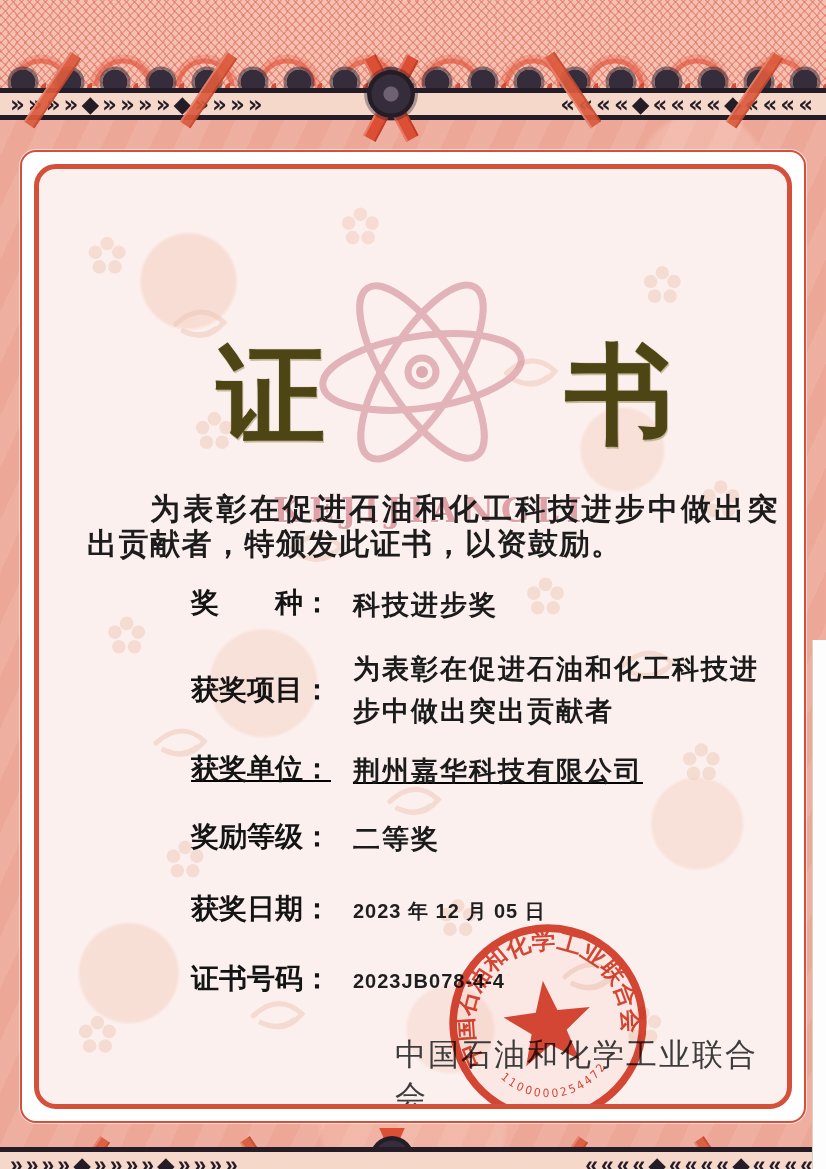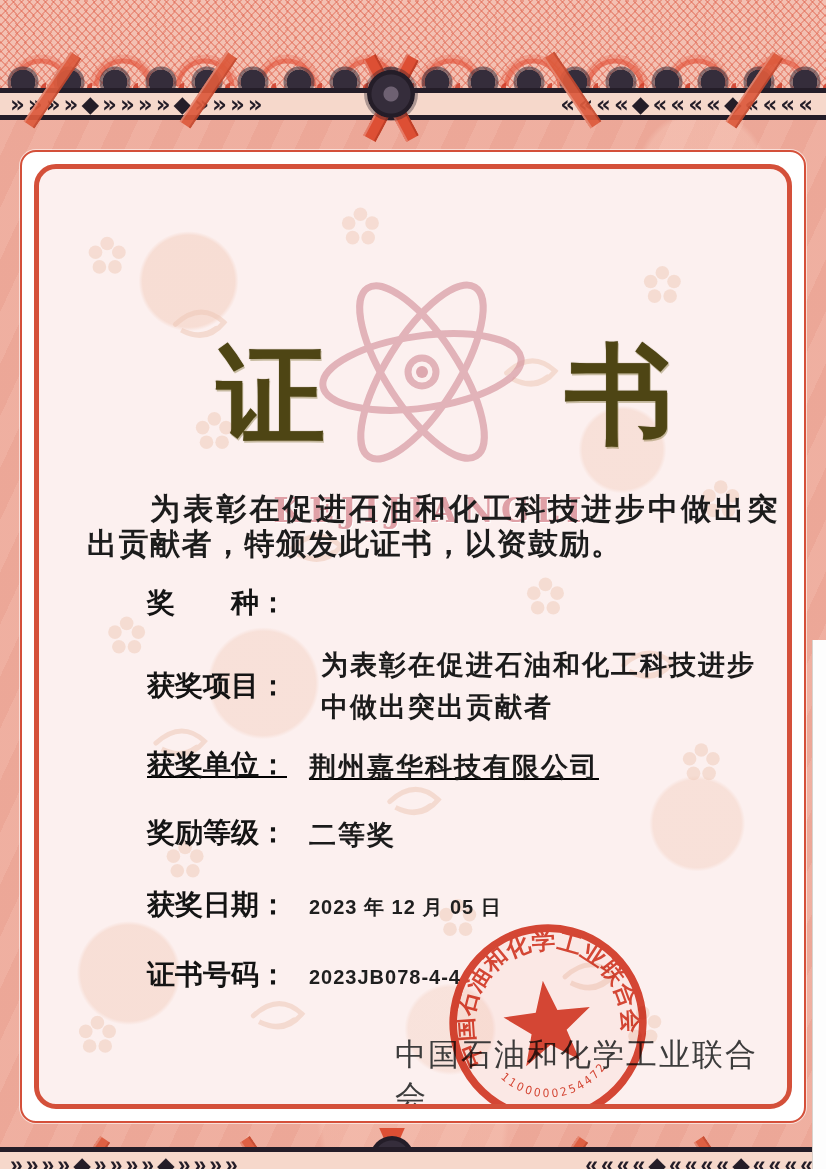--- a/index.html
+++ b/index.html
@@ -147,21 +147,21 @@
   
   .body-text {
     position:absolute; left:48px; top:322px; width:692px;
     font-family:"DejaVu Serif","Liberation Serif",serif; font-weight:bold;
     font-size:30px; line-height:35px; letter-spacing:1.5px;
     text-indent:2.1em; color:#1c1c1c; text-align:justify;
   }
 
   
   .fields { position:absolute; left:108px; top:415px; width:620px; }
-  .field-row { display:flex; align-items:flex-start; margin-bottom:24px; }
+  .field-row { display:flex; align-items:flex-start; margin-bottom:24px;margin-left:44px; }
   .field-row.centered { align-items:center;justify-content:space-between; }
   .field-label {
     flex:none; width:162px;
     font-family:"DejaVu Sans","Liberation Sans",sans-serif; font-weight:bold;
     font-size:28px; line-height:38px; color:#141414; letter-spacing:0px;
     white-space:pre;
   }
   .field-value {
     font-family:"DejaVu Serif","Liberation Serif",serif; font-weight:bold;
     font-size:27px; line-height:42px; letter-spacing:2px; color:#1b1b1b;
@@ -266,20 +266,21 @@
         <span class="title-char left">证</span>
         <span class="title-char right">书</span>
         <div class="romanized">KEJIJIANGLI</div>
       </div>
 
       <div class="body-text">为表彰在促进石油和化工科技进步中做出突出贡献者，特颁发此证书，以资鼓励。</div>
 
       <div class="fields">
         <div class="field-row row-jiang">
           <span class="field-label">奖　　种：</span>
+          <span class="field-value">科技进步奖</span>
         </div>
         <div class="field-row row-proj centered">
           <span class="field-label">获奖项目：</span>
           <span class="field-value">为表彰在促进石油和化工科技进步中做出突出贡献者</span>
         </div>
         <div class="field-row row-unit">
           <span class="field-label">获奖单位：</span>
           <span class="field-value">荆州嘉华科技有限公司</span>
         </div>
         <div class="field-row row-grade">

